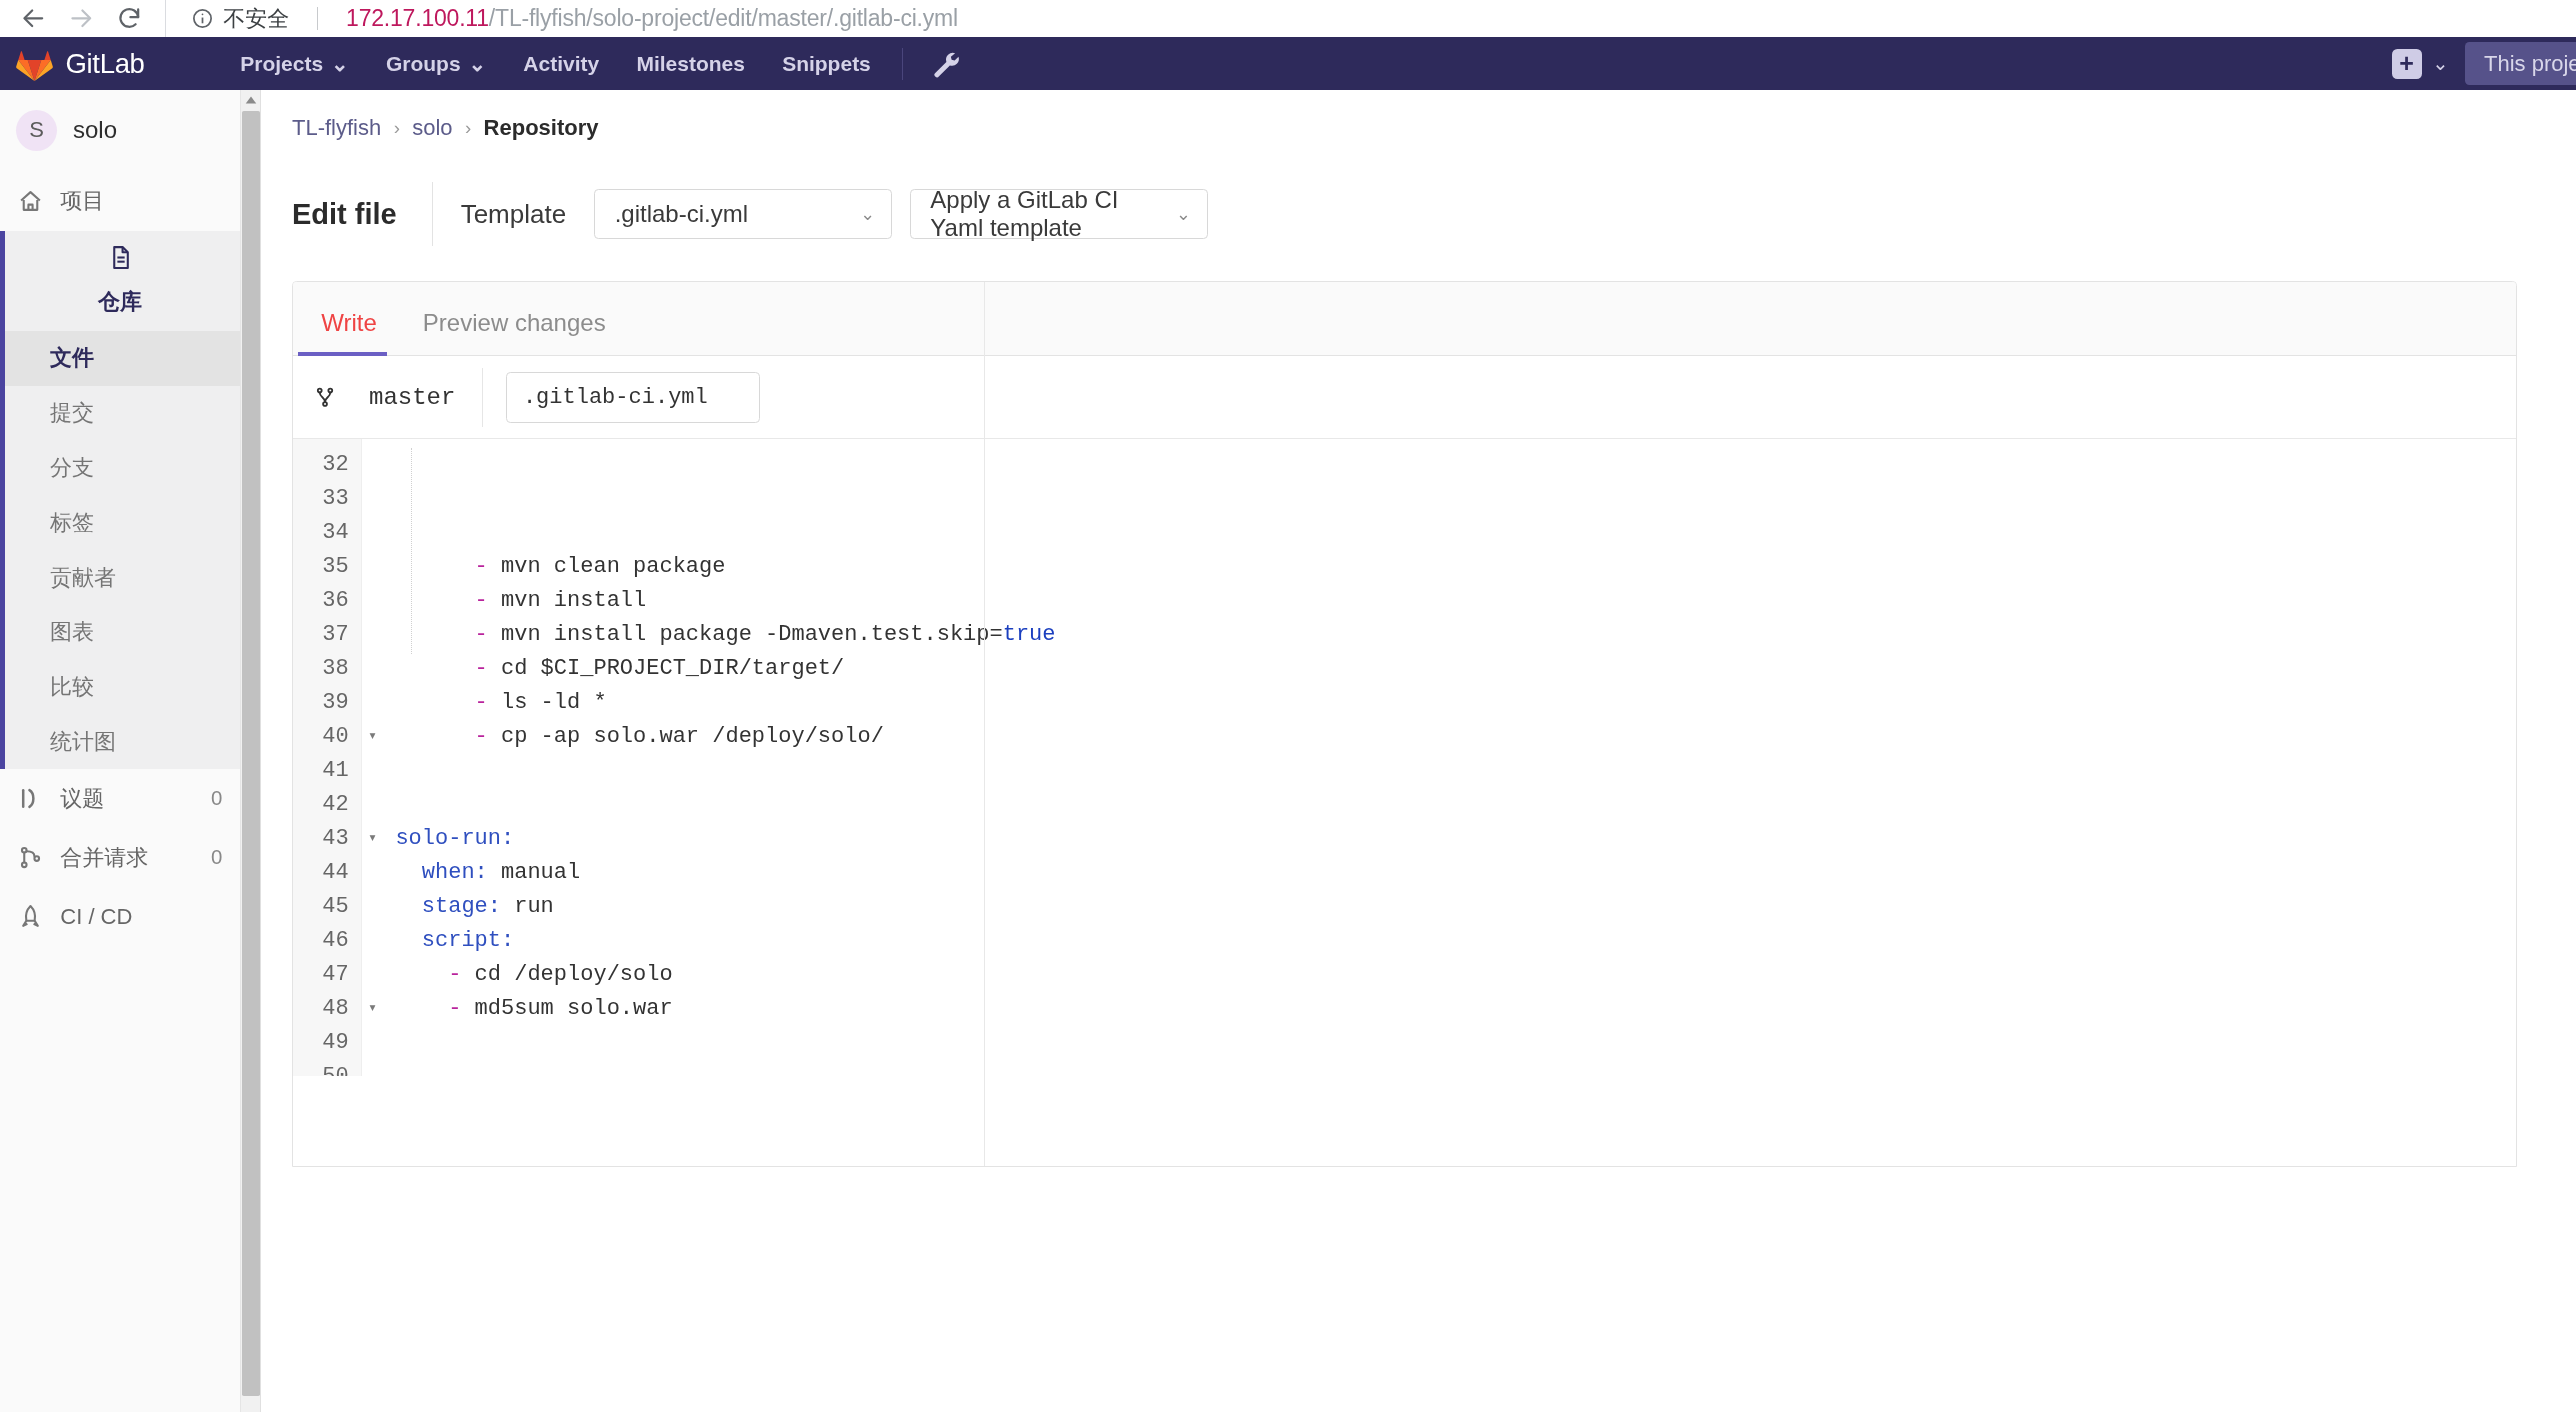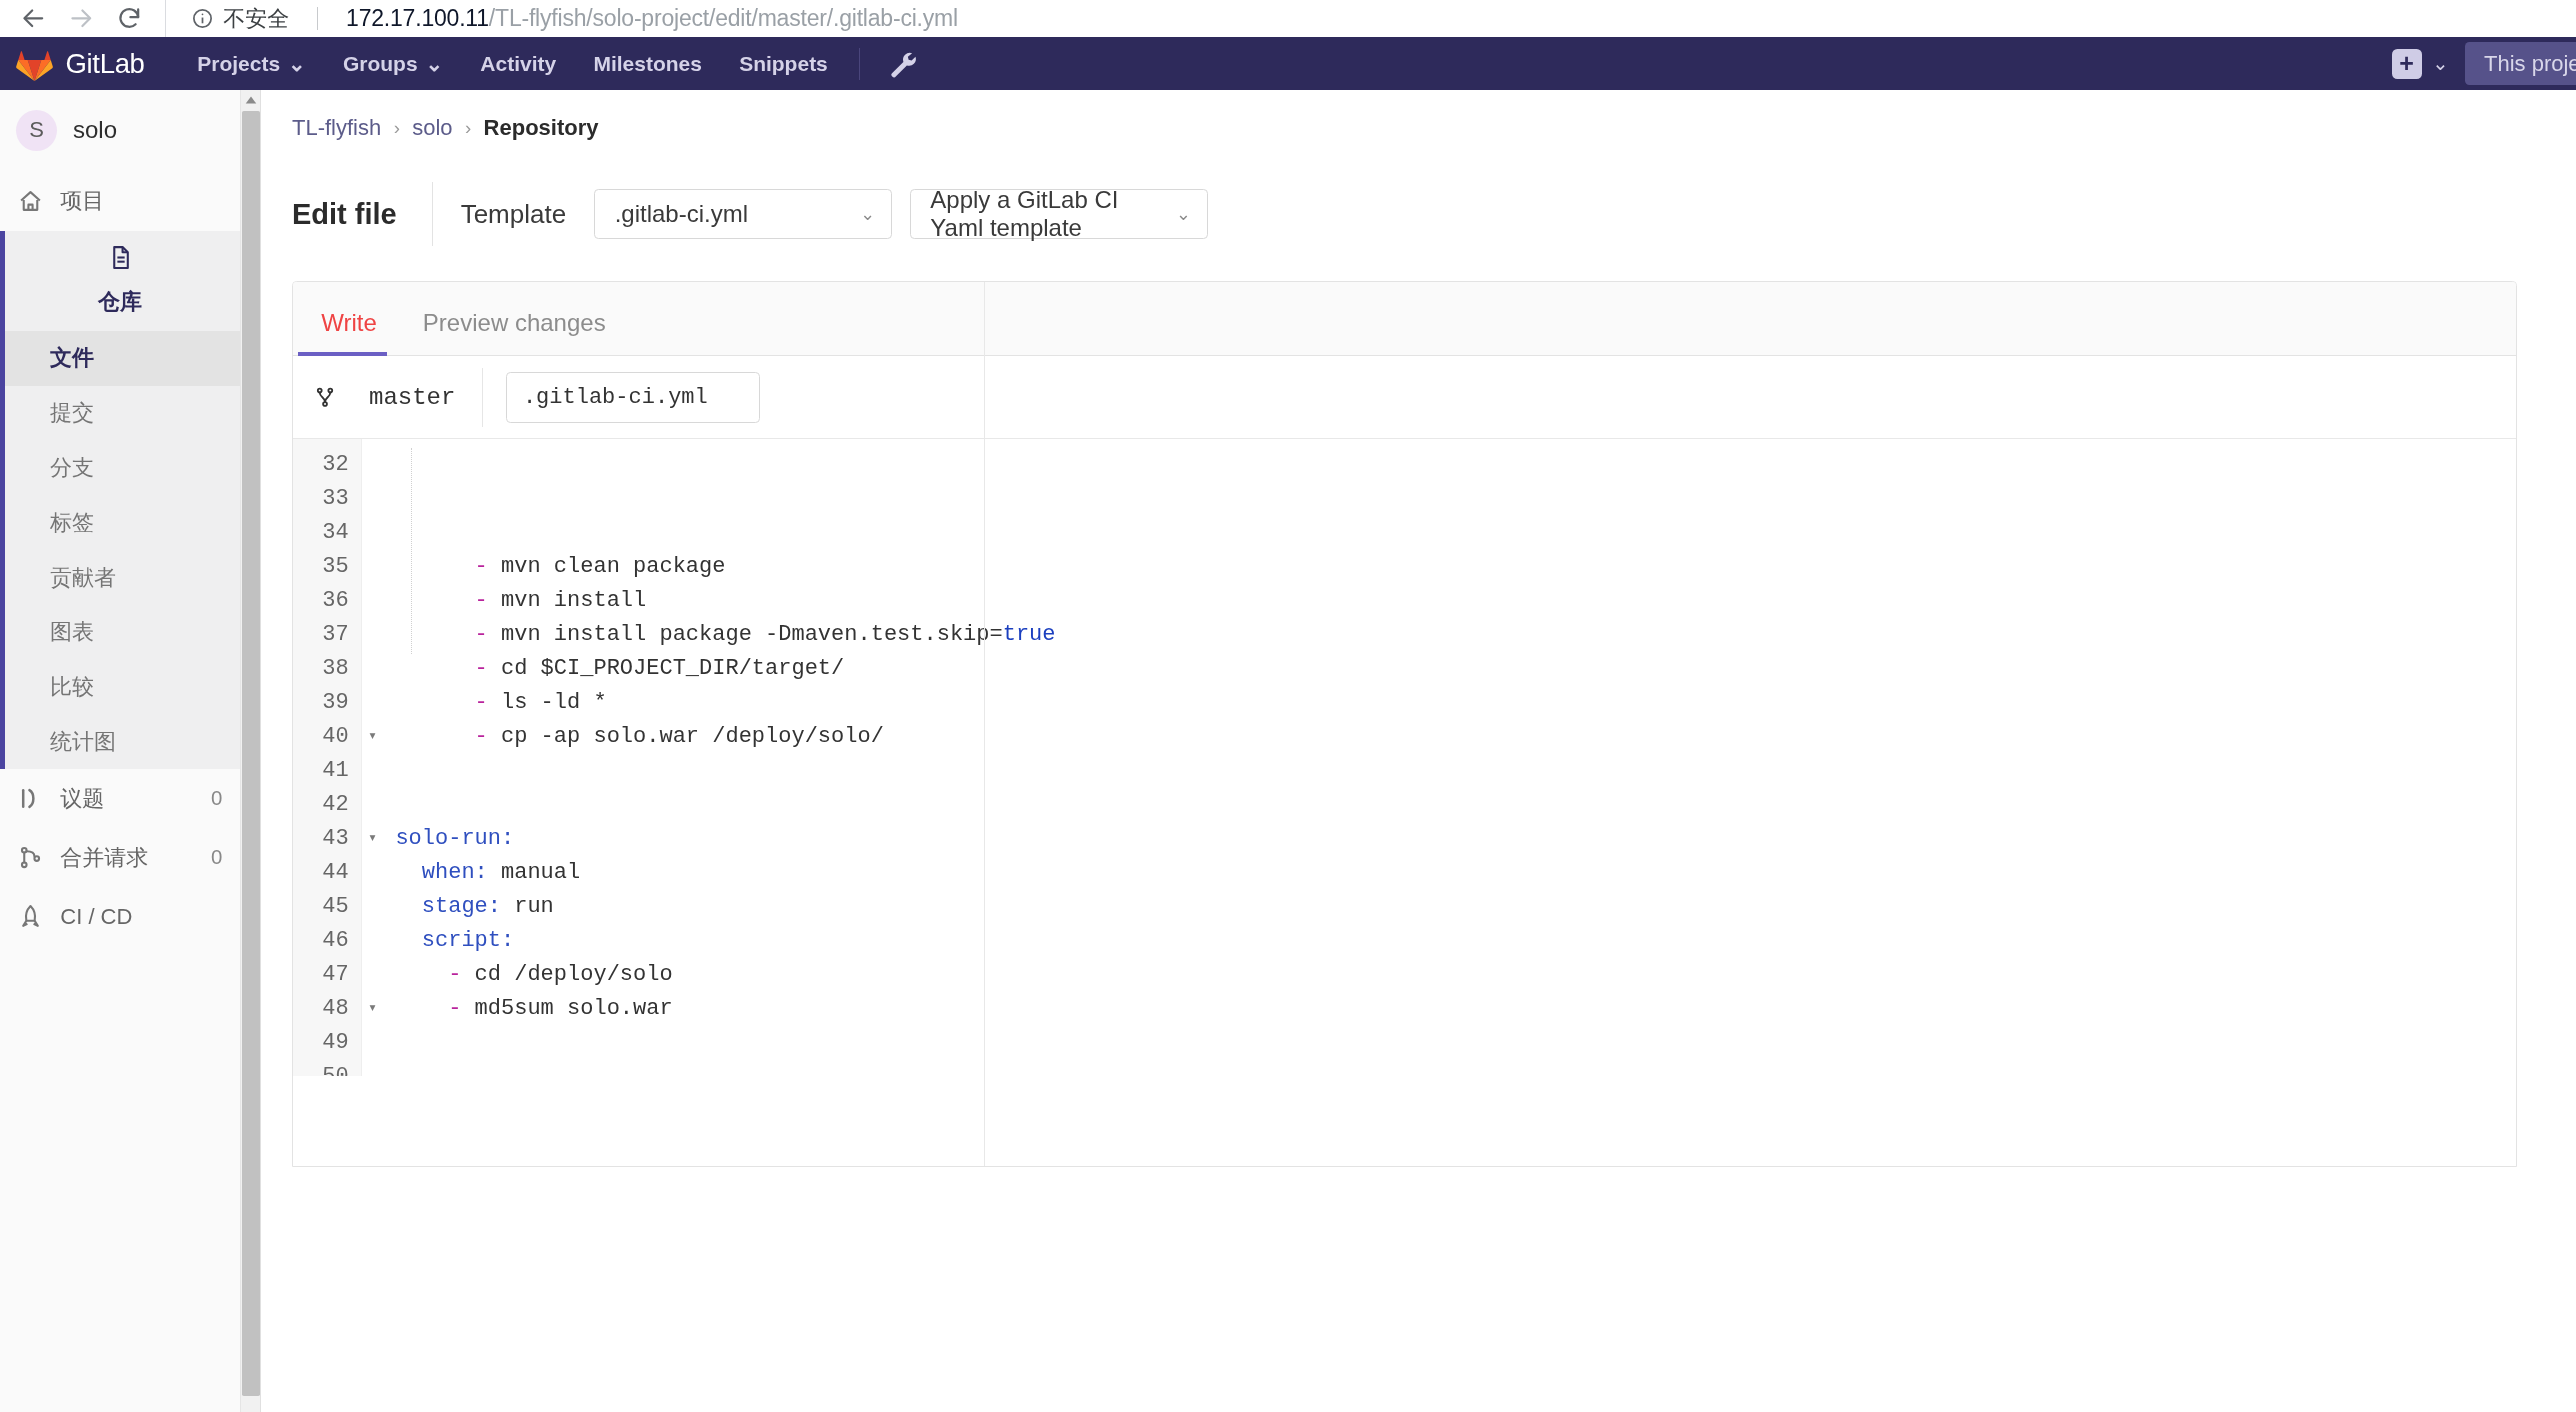--- a/index.html
+++ b/index.html
@@ -41,30 +41,31 @@
     display: flex; align-items: center; gap: 8.9px;
     color: #3c4043;
     font-size: 22px;
   }
   .security-chip .ic { width: 23px; height: 23px; }
   .omnibox-divider {
     width: 0.9px; height: 23px; background: #c8cacd;
     margin: 0 16px;
   }
   .url { font-size: 23px; color: #9aa0a6; white-space: nowrap; letter-spacing: -0.2px; }
-  .url .host { color: #0f172a; }
+  .url .host { color: #be185d; }
 
   
   .gl-navbar {
     height: 53px;
     background: #2e2a5b;
     display: flex;
     align-items: center;
     padding-left: 16px;
     position: relative;
+    gap: 43px;
   }
   .gl-logo-wrap { display: flex; align-items: center; gap: 12.4px; margin-right: 34px; }
   .gl-logo { width: 37px; height: 35px; }
   .gl-logo-text { color: #fff; font-size: 27.5px; font-weight: 400; letter-spacing: -0.3px; }
   .gl-nav-items { display: flex; align-items: center; height: 53px; }
   .gl-nav-item {
     color: #d5d2e8;
     font-size: 21px;
     padding: 0 18.6px;
     display: flex; align-items: center; gap: 8px;

